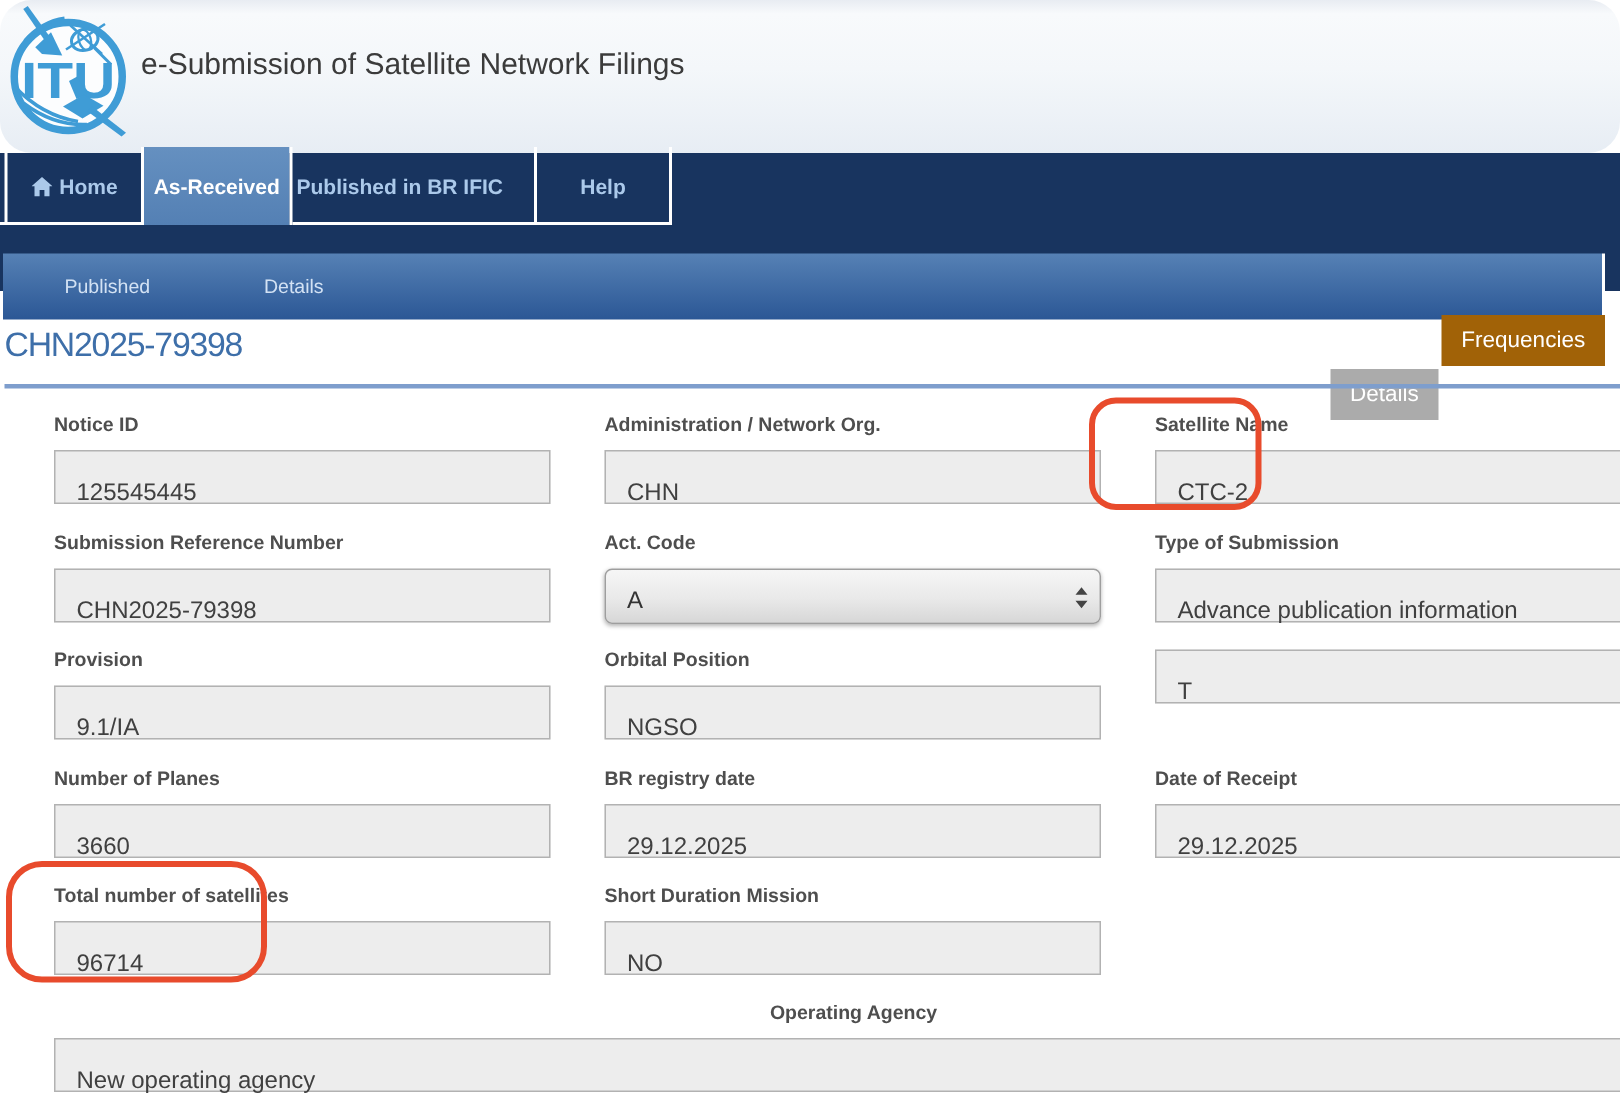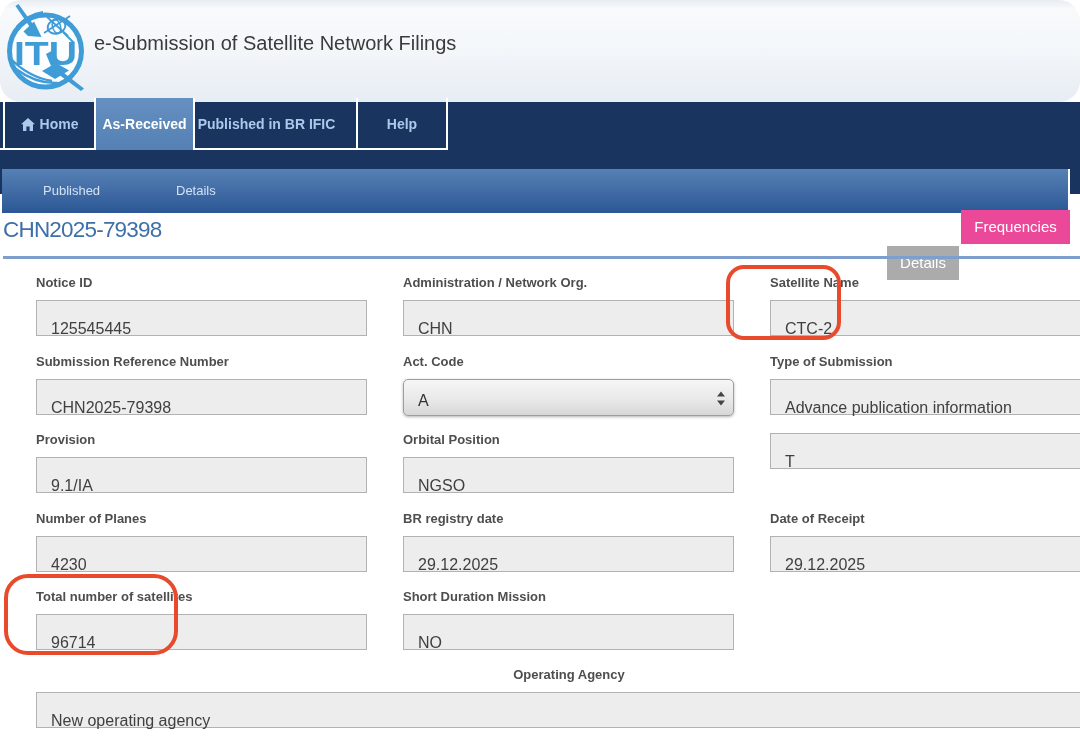--- a/index.html
+++ b/index.html
@@ -37,21 +37,21 @@
   margin-top:19px;
 }
 .subnav a {
   position:absolute; top:0; line-height:43px; font-size:13px; color:#d3e2f4; text-decoration:none;
 }
 .homeicon { margin-right:5px; vertical-align:-2px; }
 
 .pagetitle { position:absolute; left:3px; top:217px; font-size:22.5px; color:#3e6fa9; font-weight:normal; letter-spacing:-0.8px; }
 .btn { position:absolute; top:210px; height:34px; line-height:34px; text-align:center; color:#fff; font-size:15px; }
 .btn.gray { left:887px; width:72px; background:#ababab;margin-top:36px; }
-.btn.blue { left:961px; width:109px; background:#ec4899; }
+.btn.blue { left:961px; width:109px; background:#a16207; }
 .hr { position:absolute; left:3px; top:256px; width:1077px; height:3px; background:#7e9ecd; }
 .cell { position:absolute;margin-left:32px; }
 .cell label { display:block; font-size:13px; font-weight:bold; color:#4e4e4e; line-height:14px; margin-bottom:10px; }
 .inp {
   height:36px; width:100%; background:#ededed; border:1px solid #b2b2b2;
   font-size:16px; color:#404040; display:flex; align-items:center; padding-left:14px; padding-top:21px;
 }
 .sel {
   height:37px; width:100%; border-radius:5px; border:1px solid #9e9e9e;
   background:linear-gradient(180deg,#f6f6f6 0%,#e9e9e9 55%,#d7d7d7 100%);
@@ -158,21 +158,21 @@
 <div class="cell c2 r3">
     <label>Orbital Position</label>
     <div class="inp">NGSO</div>
   </div>
 <div class="cell c3 r3">
     <div class="inp">T</div>
   </div>
 
 <div class="cell c1 r4">
     <label>Number of Planes</label>
-    <div class="inp">4230</div>
+    <div class="inp">3660</div>
   </div>
 <div class="cell c2 r4">
     <label>BR registry date</label>
     <div class="inp">29.12.2025</div>
   </div>
 <div class="cell c3 r4">
     <label>Date of Receipt</label>
     <div class="inp">29.12.2025</div>
   </div>
 

